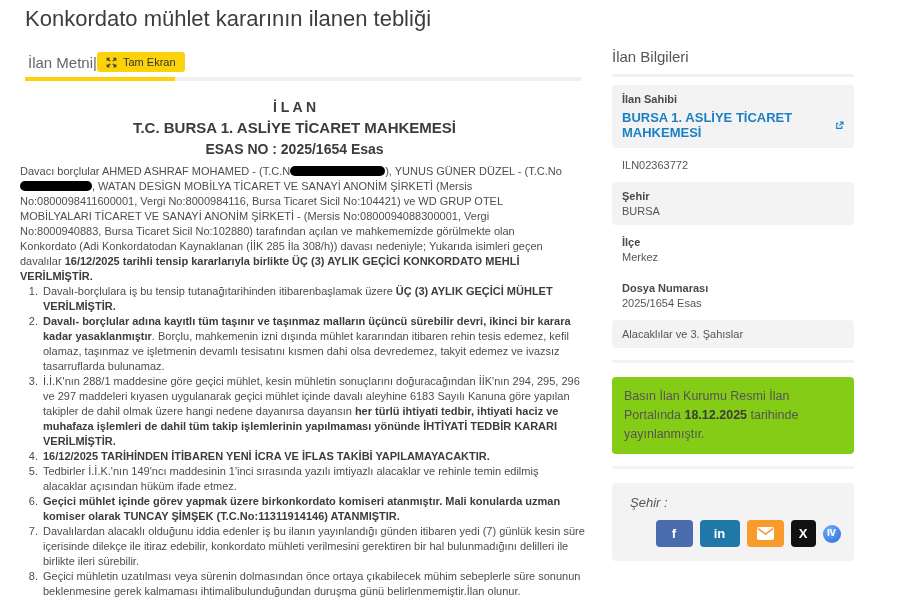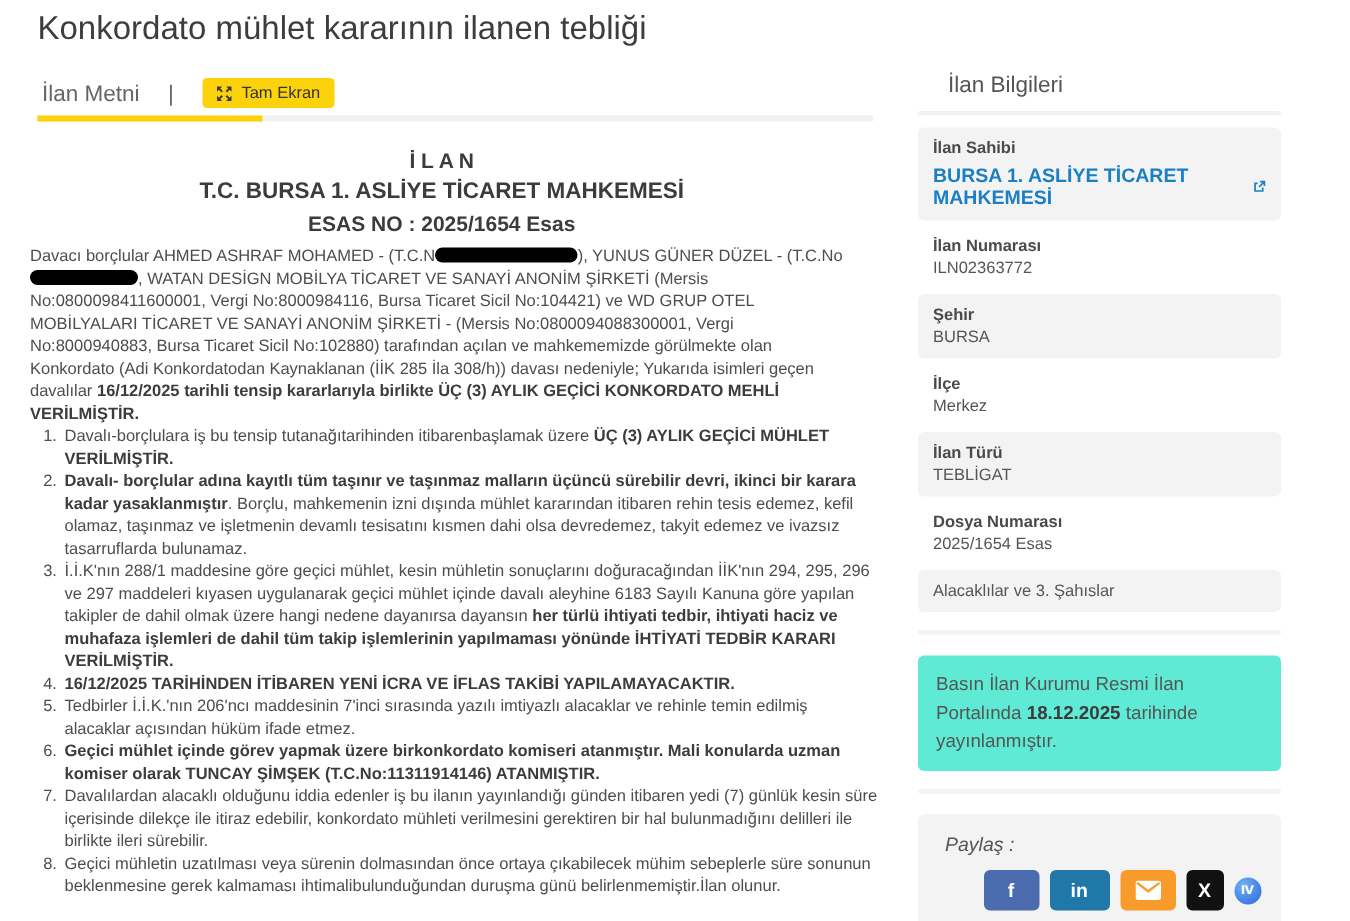--- a/index.html
+++ b/index.html
@@ -1,21 +1,21 @@
 <!DOCTYPE html>
 <html><head>
 <meta charset="utf-8">
 <style>
   html,body{margin:0;padding:0;background:#fff;width:900px;height:614px;overflow:hidden;
     font-family:"Liberation Sans","DejaVu Sans",sans-serif;}
   .page{position:relative;width:900px;height:436px;background:#fff;}
 
   
   .page-title{position:absolute;left:25px;top:6px;margin:0;font-size:22px;font-weight:400;color:#3d3d3d;}
-  .tab-bar{position:absolute;left:28px;top:52px;display:flex;align-items:center;gap:19px;}
+  .tab-bar{position:absolute;left:28px;top:52px;display:flex;align-items:center;gap:0;}
   .tab-label{font-size:15px;color:#666;cursor:pointer;}
   .tab-sep{font-size:15px;color:#666;}
   .fullscreen-btn{display:inline-flex;align-items:center;gap:6px;background:#fcd20a;border:none;
     border-radius:3px;padding:4px 9px;font-size:11px;color:#333;cursor:pointer;
     font-family:"Liberation Sans",sans-serif;}
   .fs-icon{display:inline-flex;line-height:0;}
   .tab-track{position:absolute;left:25px;top:77px;width:557px;height:4px;background:#f1f1f1;}
   .tab-active{position:absolute;left:0;top:0;width:150px;height:4px;background:#fcd20a;}
 
   
@@ -24,31 +24,31 @@
   .h2c{text-align:center;font-size:15px;font-weight:700;color:#3c3c3c;line-height:20px;margin-top:2px;}
   .h3c{text-align:center;font-size:14px;font-weight:700;color:#3c3c3c;line-height:18px;margin-top:2px;}
   .intro{margin:6px 16px 0;font-size:11px;line-height:15px;}
   .items{margin:0;padding:0 0 0 37px;font-size:11px;line-height:15px;}
   .items li{padding-left:2px;}
   .b{font-weight:700;color:#3c3c3c;}
   .redact{display:inline-block;background:#000;height:10px;border-radius:5px;vertical-align:-1px;}
 
   
   .sidebar{position:absolute;left:612px;top:48px;width:242px;}
-  .sb-title{font-size:15px;color:#555;margin-left:20px;}
+  .sb-title{font-size:15px;color:#555;}
   .sb-divider{margin-top:9px;height:3px;background:#f1f1f1;border-radius:2px;}
   .fields{margin-top:8px;}
   .field-row{border-radius:4px;padding:8px 10px;margin-bottom:3px;}
   .field-row.shaded{background:#f3f3f3;}
   .field-label{font-size:11px;font-weight:700;color:#4a4a4a;margin-bottom:3px;}
   .field-value{font-size:11px;color:#555;}
   .field-link{font-size:13px;font-weight:700;color:#1b7fc5;text-decoration:none;display:inline-flex;
     align-items:center;gap:4px;cursor:pointer;}
   .sb-divider2{height:3px;background:#f3f3f3;border-radius:2px;margin:12px 0 14px;}
-  .pub-box{background:#5eead4;border-radius:4px;padding:10px 12px;font-size:12.5px;line-height:19px;color:#555;}
+  .pub-box{background:#84cc16;border-radius:4px;padding:10px 12px;font-size:12.5px;line-height:19px;color:#555;}
   .share-box{background:#f3f3f3;border-radius:4px;padding:12px 12px 14px;}
   .share-label{font-style:italic;font-size:13px;color:#555;margin-left:6px;}
   .share-icons{display:flex;align-items:center;gap:7px;justify-content:center;padding-left:30px;margin-top:10px;}
   .sbtn{height:27px;border-radius:4px;display:inline-flex;align-items:center;justify-content:center;
     color:#fff;text-decoration:none;cursor:pointer;}
   .sbtn .glyph{font-weight:700;font-size:13px;color:#fff;}
   .fb{width:37px;background:#4a6bad;}
   .li-btn{width:40px;background:#1f78a8;}
   .em{width:37px;background:#f89b2b;}
   .xb{width:25px;background:#111;}
@@ -83,66 +83,61 @@
   <div class="main">
     <div class="h1c">İ L A N</div>
     <div class="h2c">T.C. BURSA 1. ASLİYE TİCARET MAHKEMESİ</div>
     <div class="h3c">ESAS NO : 2025/1654 Esas</div>
     <p class="intro"><span>Davacı borçlular AHMED ASHRAF MOHAMED - (T.C.N</span><span class="redact" style="width: 95px;"></span><span>), YUNUS GÜNER DÜZEL - (T.C.No</span><span class="redact" style="width: 72px;"></span><span>, WATAN DESİGN MOBİLYA TİCARET VE SANAYİ ANONİM ŞİRKETİ (Mersis No:0800098411600001, Vergi No:8000984116, Bursa Ticaret Sicil No:104421) ve WD GRUP OTEL MOBİLYALARI TİCARET VE SANAYİ ANONİM ŞİRKETİ - (Mersis No:0800094088300001, Vergi No:8000940883, Bursa Ticaret Sicil No:102880) tarafından açılan ve mahkememizde görülmekte olan Konkordato (Adi Konkordatodan Kaynaklanan (İİK 285 İla 308/h)) davası nedeniyle; Yukarıda isimleri geçen davalılar </span><span class="b">16/12/2025 tarihli tensip kararlarıyla birlikte ÜÇ (3) AYLIK GEÇİCİ KONKORDATO MEHLİ VERİLMİŞTİR.</span></p>
     <ol class="items">
         <li><span>Davalı-borçlulara iş bu tensip tutanağıtarihinden itibarenbaşlamak üzere </span><span class="b">ÜÇ (3) AYLIK GEÇİCİ MÜHLET VERİLMİŞTİR.</span></li>
         <li><span class="b">Davalı- borçlular adına kayıtlı tüm taşınır ve taşınmaz malların üçüncü sürebilir devri, ikinci bir karara kadar yasaklanmıştır</span><span>. Borçlu, mahkemenin izni dışında mühlet kararından itibaren rehin tesis edemez, kefil olamaz, taşınmaz ve işletmenin devamlı tesisatını kısmen dahi olsa devredemez, takyit edemez ve ivazsız tasarruflarda bulunamaz.</span></li>
         <li><span>İ.İ.K'nın 288/1 maddesine göre geçici mühlet, kesin mühletin sonuçlarını doğuracağından İİK'nın 294, 295, 296 ve 297 maddeleri kıyasen uygulanarak geçici mühlet içinde davalı aleyhine 6183 Sayılı Kanuna göre yapılan takipler de dahil olmak üzere hangi nedene dayanırsa dayansın </span><span class="b">her türlü ihtiyati tedbir, ihtiyati haciz ve muhafaza işlemleri de dahil tüm takip işlemlerinin yapılmaması yönünde İHTİYATİ TEDBİR KARARI VERİLMİŞTİR.</span></li>
         <li><span class="b">16/12/2025 TARİHİNDEN İTİBAREN YENİ İCRA VE İFLAS TAKİBİ YAPILAMAYACAKTIR.</span></li>
-        <li><span>Tedbirler İ.İ.K.'nın 206'ncı maddesinin 7'inci sırasında yazılı imtiyazlı alacaklar ve rehinle temin edilmiş alacaklar açısından hüküm ifade etmez.</span></li>
+        <li><span>Tedbirler İ.İ.K.'nın 149'ncı maddesinin 1'inci sırasında yazılı imtiyazlı alacaklar ve rehinle temin edilmiş alacaklar açısından hüküm ifade etmez.</span></li>
         <li><span class="b">Geçici mühlet içinde görev yapmak üzere birkonkordato komiseri atanmıştır. Mali konularda uzman komiser olarak TUNCAY ŞİMŞEK (T.C.No:11311914146) ATANMIŞTIR.</span></li>
         <li><span>Davalılardan alacaklı olduğunu iddia edenler iş bu ilanın yayınlandığı günden itibaren yedi (7) günlük kesin süre içerisinde dilekçe ile itiraz edebilir, konkordato mühleti verilmesini gerektiren bir hal bulunmadığını delilleri ile birlikte ileri sürebilir.</span></li>
         <li><span>Geçici mühletin uzatılması veya sürenin dolmasından önce ortaya çıkabilecek mühim sebeplerle süre sonunun beklenmesine gerek kalmaması ihtimalibulunduğundan duruşma günü belirlenmemiştir.İlan olunur.</span></li>
       </ol>
   </div>
 
   <aside class="sidebar">
     <div class="sb-title">İlan Bilgileri</div>
     <div class="sb-divider"></div>
     <div class="fields">
         <div class="field-row shaded"><div class="field-label">İlan Sahibi</div><a class="field-link" href="#">
             <span>BURSA 1. ASLİYE TİCARET MAHKEMESİ</span>
             <svg width="11" height="11" viewBox="0 0 16 16">
               <path fill="#1b7fc5" d="M6 3H2v11h11V9h-2v3H4V5h2zM9 1h6v6h-2V4.4L8.4 9 7 7.6 11.6 3H9z"></path>
             </svg>
           </a></div>
         <div class="field-row">
-          <div class="field-label">İlan Numarası</div>
           <div class="field-value">ILN02363772</div>
         </div>
         <div class="field-row shaded">
           <div class="field-label">Şehir</div>
           <div class="field-value">BURSA</div>
         </div>
         <div class="field-row">
           <div class="field-label">İlçe</div>
           <div class="field-value">Merkez</div>
-        </div>
-        <div class="field-row shaded">
-          <div class="field-label">İlan Türü</div>
-          <div class="field-value">TEBLİGAT</div>
         </div>
         <div class="field-row">
           <div class="field-label">Dosya Numarası</div>
           <div class="field-value">2025/1654 Esas</div>
         </div>
         <div class="field-row shaded">
           <div class="field-value">Alacaklılar ve 3. Şahıslar</div>
         </div>
       </div>
     <div class="sb-divider2"></div>
     <div class="pub-box"><span>Basın İlan Kurumu Resmi İlan Portalında </span><span class="b">18.12.2025</span><span> tarihinde yayınlanmıştır.</span></div>
     <div class="sb-divider2"></div>
     <div class="share-box">
-      <div class="share-label">Paylaş :</div>
+      <div class="share-label">Şehir :</div>
       <div class="share-icons">
         <a class="sbtn fb">
             <span class="glyph">f</span>
           </a>
         <a class="sbtn li-btn">
             <span class="glyph">in</span>
           </a>
         <a class="sbtn em">
             <span class="fs-icon">
               <svg width="17" height="13" viewBox="0 0 17 13">

